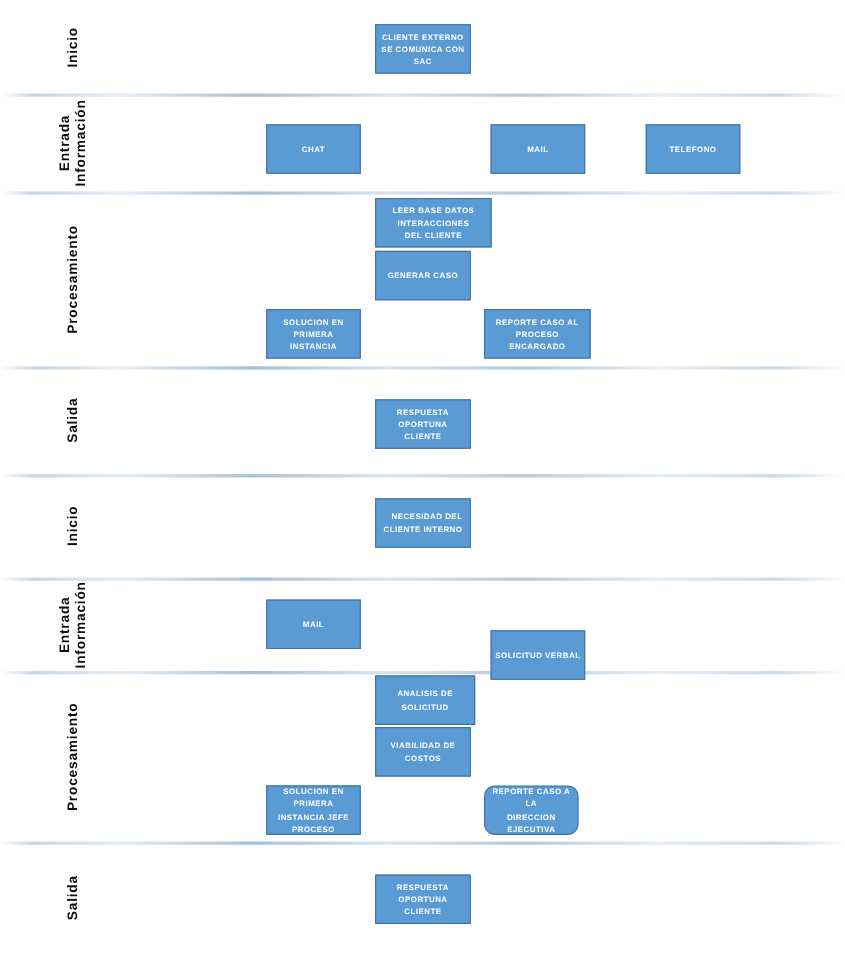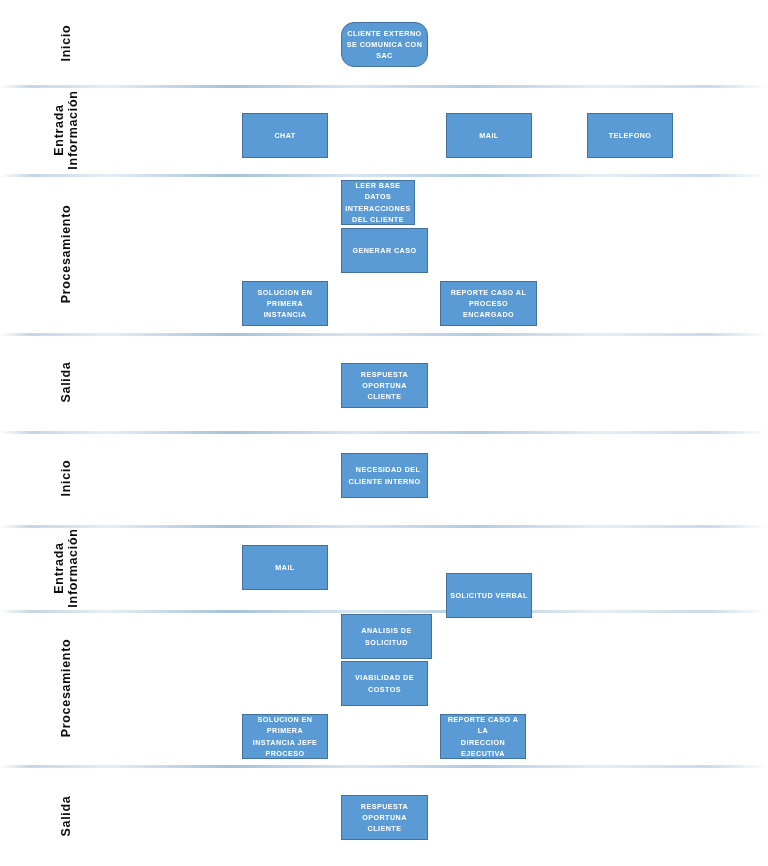--- a/index.html
+++ b/index.html
@@ -89,21 +89,21 @@
     <div class="lane-sep" style="top: 333px;"></div>
     <div class="lane-sep" style="top: 431px;"></div>
     <div class="lane-sep" style="top: 525px;"></div>
     <div class="lane-sep" style="top: 610px;"></div>
     <div class="lane-sep" style="top: 765px;"></div>
     <div class="lane-label" style="width: 120px; height: 34px; left: 6px; top: 25.5px;">
       <div>
         <span class="ll-line">Inicio</span>
       </div>
     </div>
-    <div class="pbox" style="left: 341px; top: 22px; width: 87px; height: 45px; border-radius: 13px;">
+    <div class="pbox" style="left: 341px; top: 22px; width: 87px; height: 45px;">
       <div>
         <span>CLIENTE EXTERNO</span>
         <span>SE COMUNICA CON</span>
         <span>SAC</span>
       </div>
     </div>
     <div class="lane-label two-line" style="width: 120px; height: 34px; left: 6px; top: 112.5px;">
       <div>
         <span class="ll-line">Entrada</span>
         <span class="ll-line">Información</span>
@@ -122,21 +122,21 @@
     <div class="pbox" style="left: 575px; top: 113px; width: 86px; height: 45px; margin-left: 12px;">
       <div>
         <span>TELEFONO</span>
       </div>
     </div>
     <div class="lane-label" style="width: 120px; height: 34px; left: 6px; top: 236.5px;">
       <div>
         <span class="ll-line">Procesamiento</span>
       </div>
     </div>
-    <div class="pbox" style="left: 341px; top: 180px; width: 74px; height: 45px;">
+    <div class="pbox" style="left: 341px; top: 180px; width: 106px; height: 45px;">
       <div>
         <span>LEER BASE DATOS</span>
         <span>INTERACCIONES</span>
         <span>DEL CLIENTE</span>
       </div>
     </div>
     <div class="pbox" style="left: 341px; top: 228px; width: 87px; height: 45px;">
       <div>
         <span>GENERAR CASO</span>
       </div>
@@ -211,21 +211,21 @@
       </div>
     </div>
     <div class="pbox" style="left: 242px; top: 714px; width: 86px; height: 45px;">
       <div>
         <span>SOLUCION EN</span>
         <span>PRIMERA</span>
         <span>INSTANCIA JEFE</span>
         <span>PROCESO</span>
       </div>
     </div>
-    <div class="pbox" style="left: 440px; top: 714px; width: 86px; height: 45px;">
+    <div class="pbox" style="left: 440px; top: 714px; width: 86px; height: 45px; border-radius: 10px;">
       <div>
         <span>REPORTE CASO A LA</span>
         <span>DIRECCION</span>
         <span>EJECUTIVA</span>
       </div>
     </div>
     <div class="lane-label" style="width: 120px; height: 34px; left: 6px; top: 798.5px;">
       <div>
         <span class="ll-line">Salida</span>
       </div>

